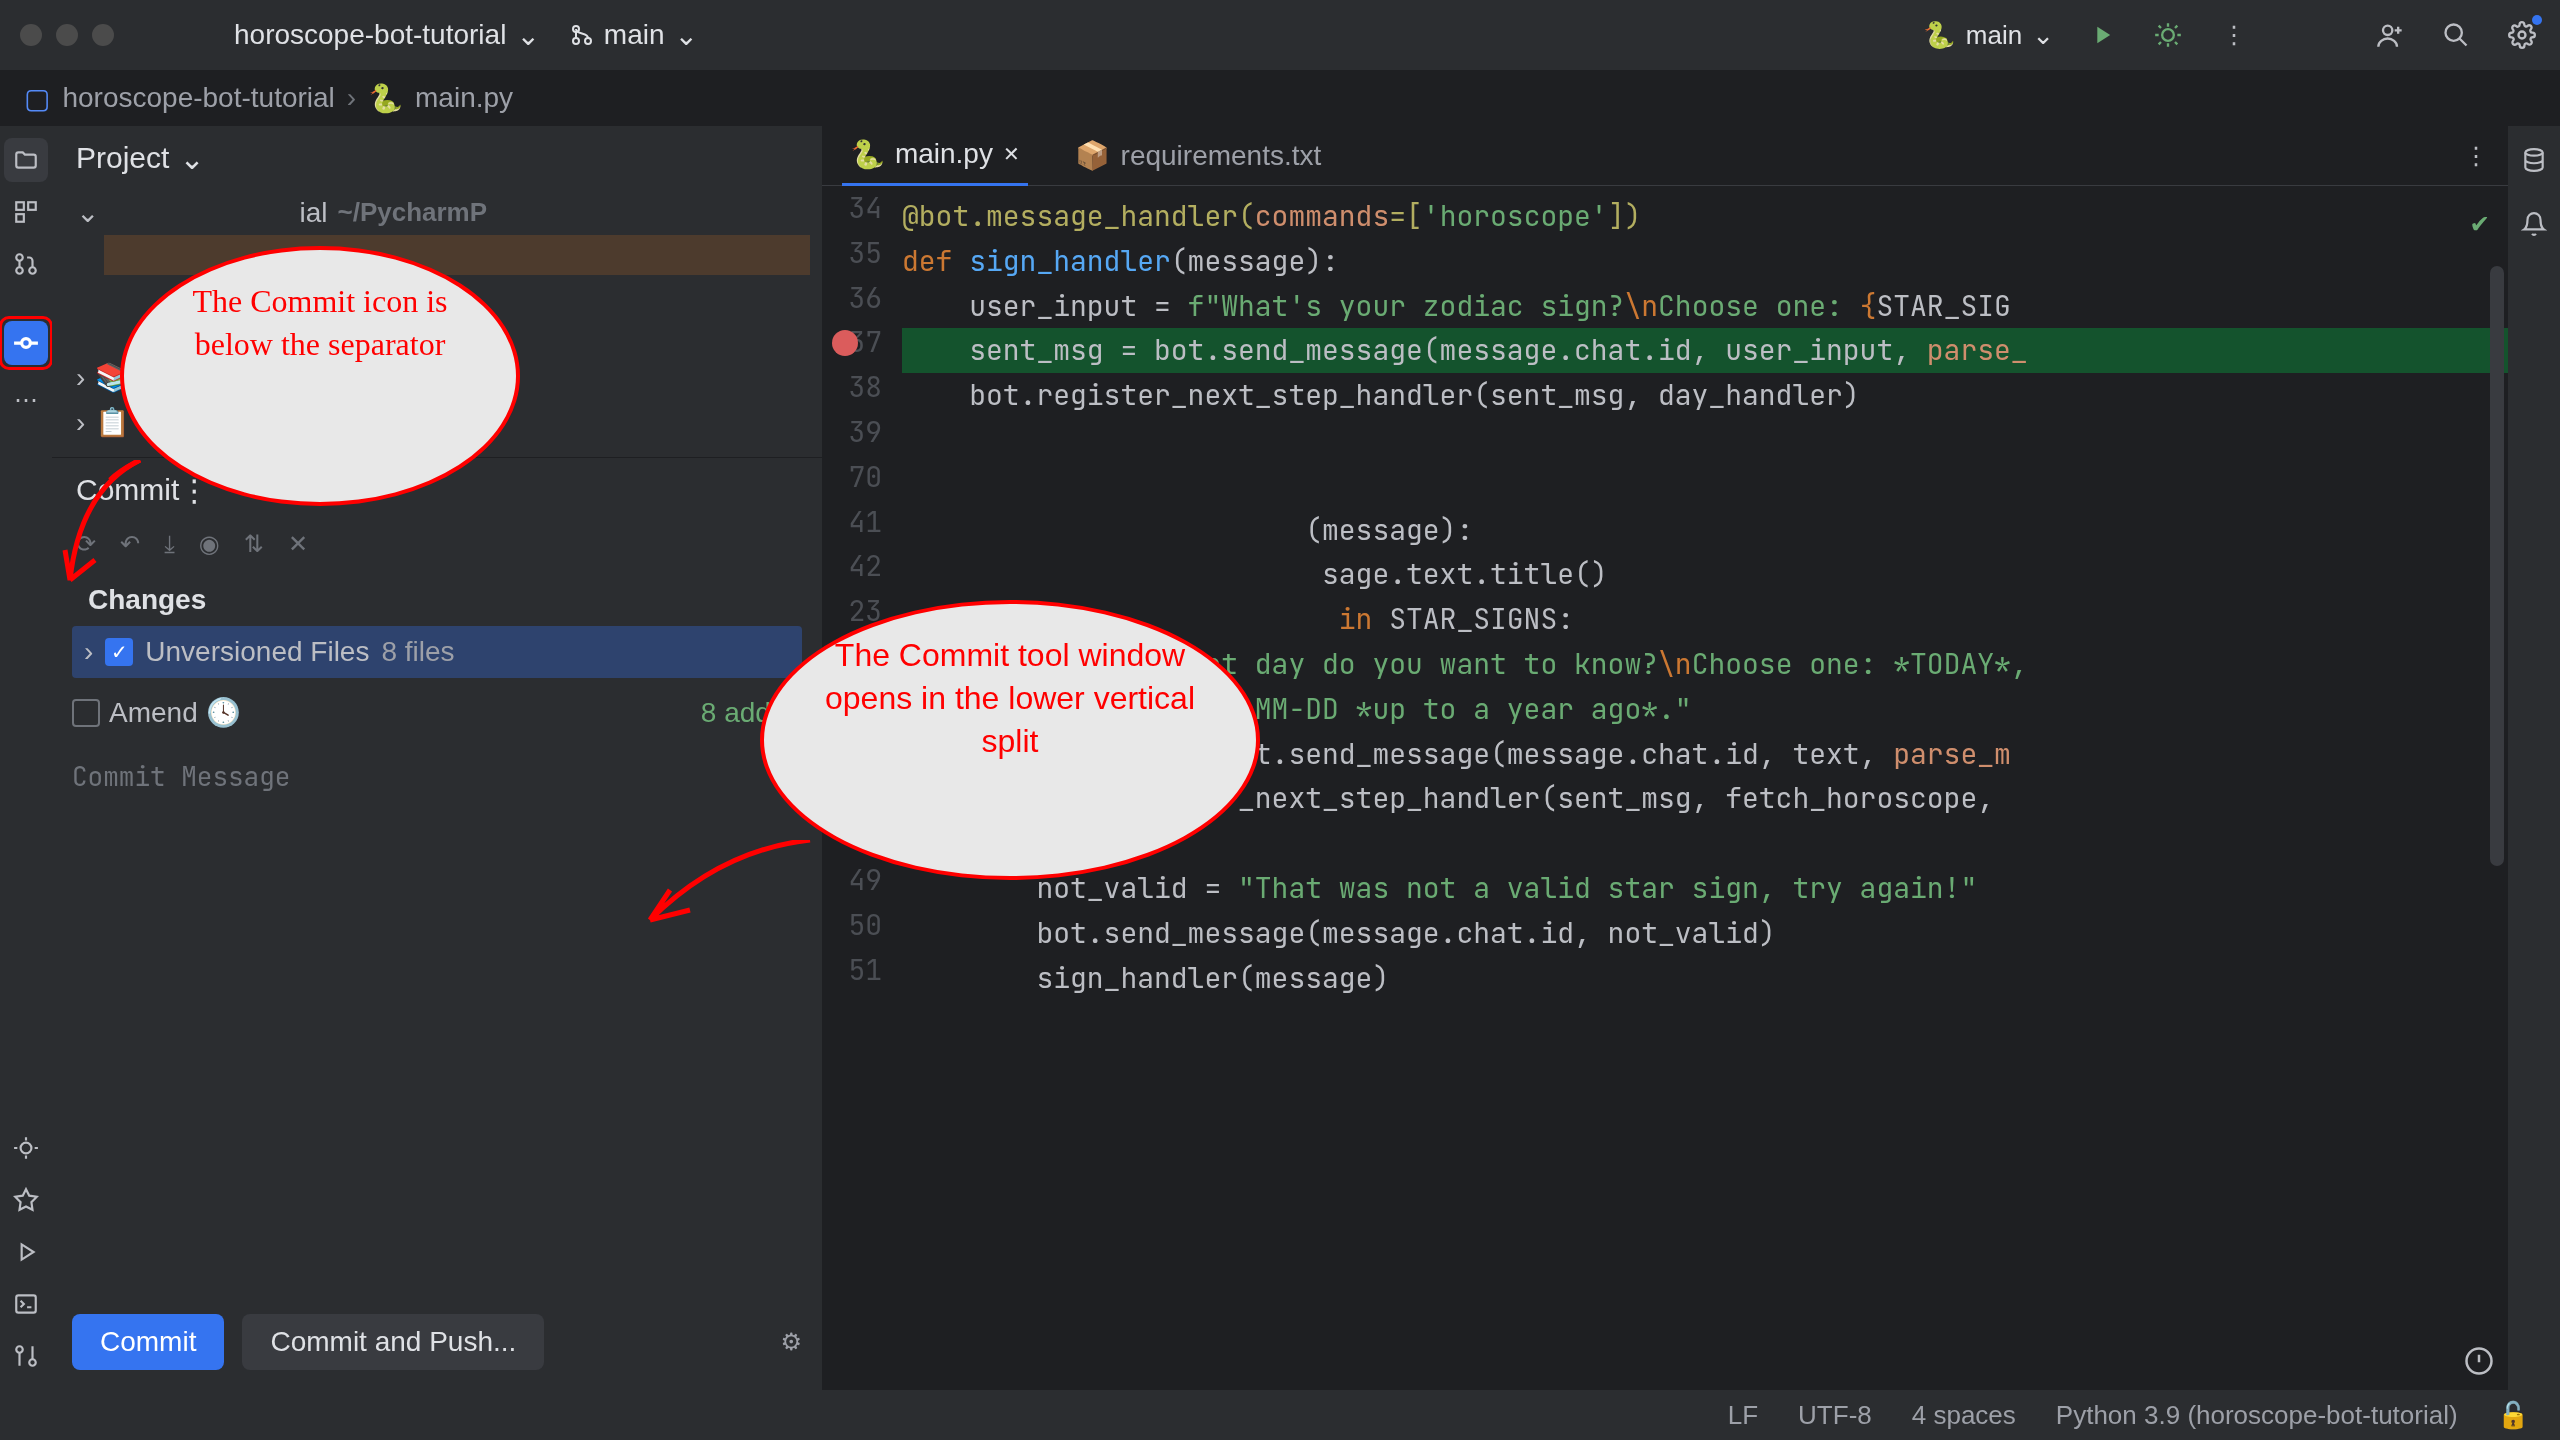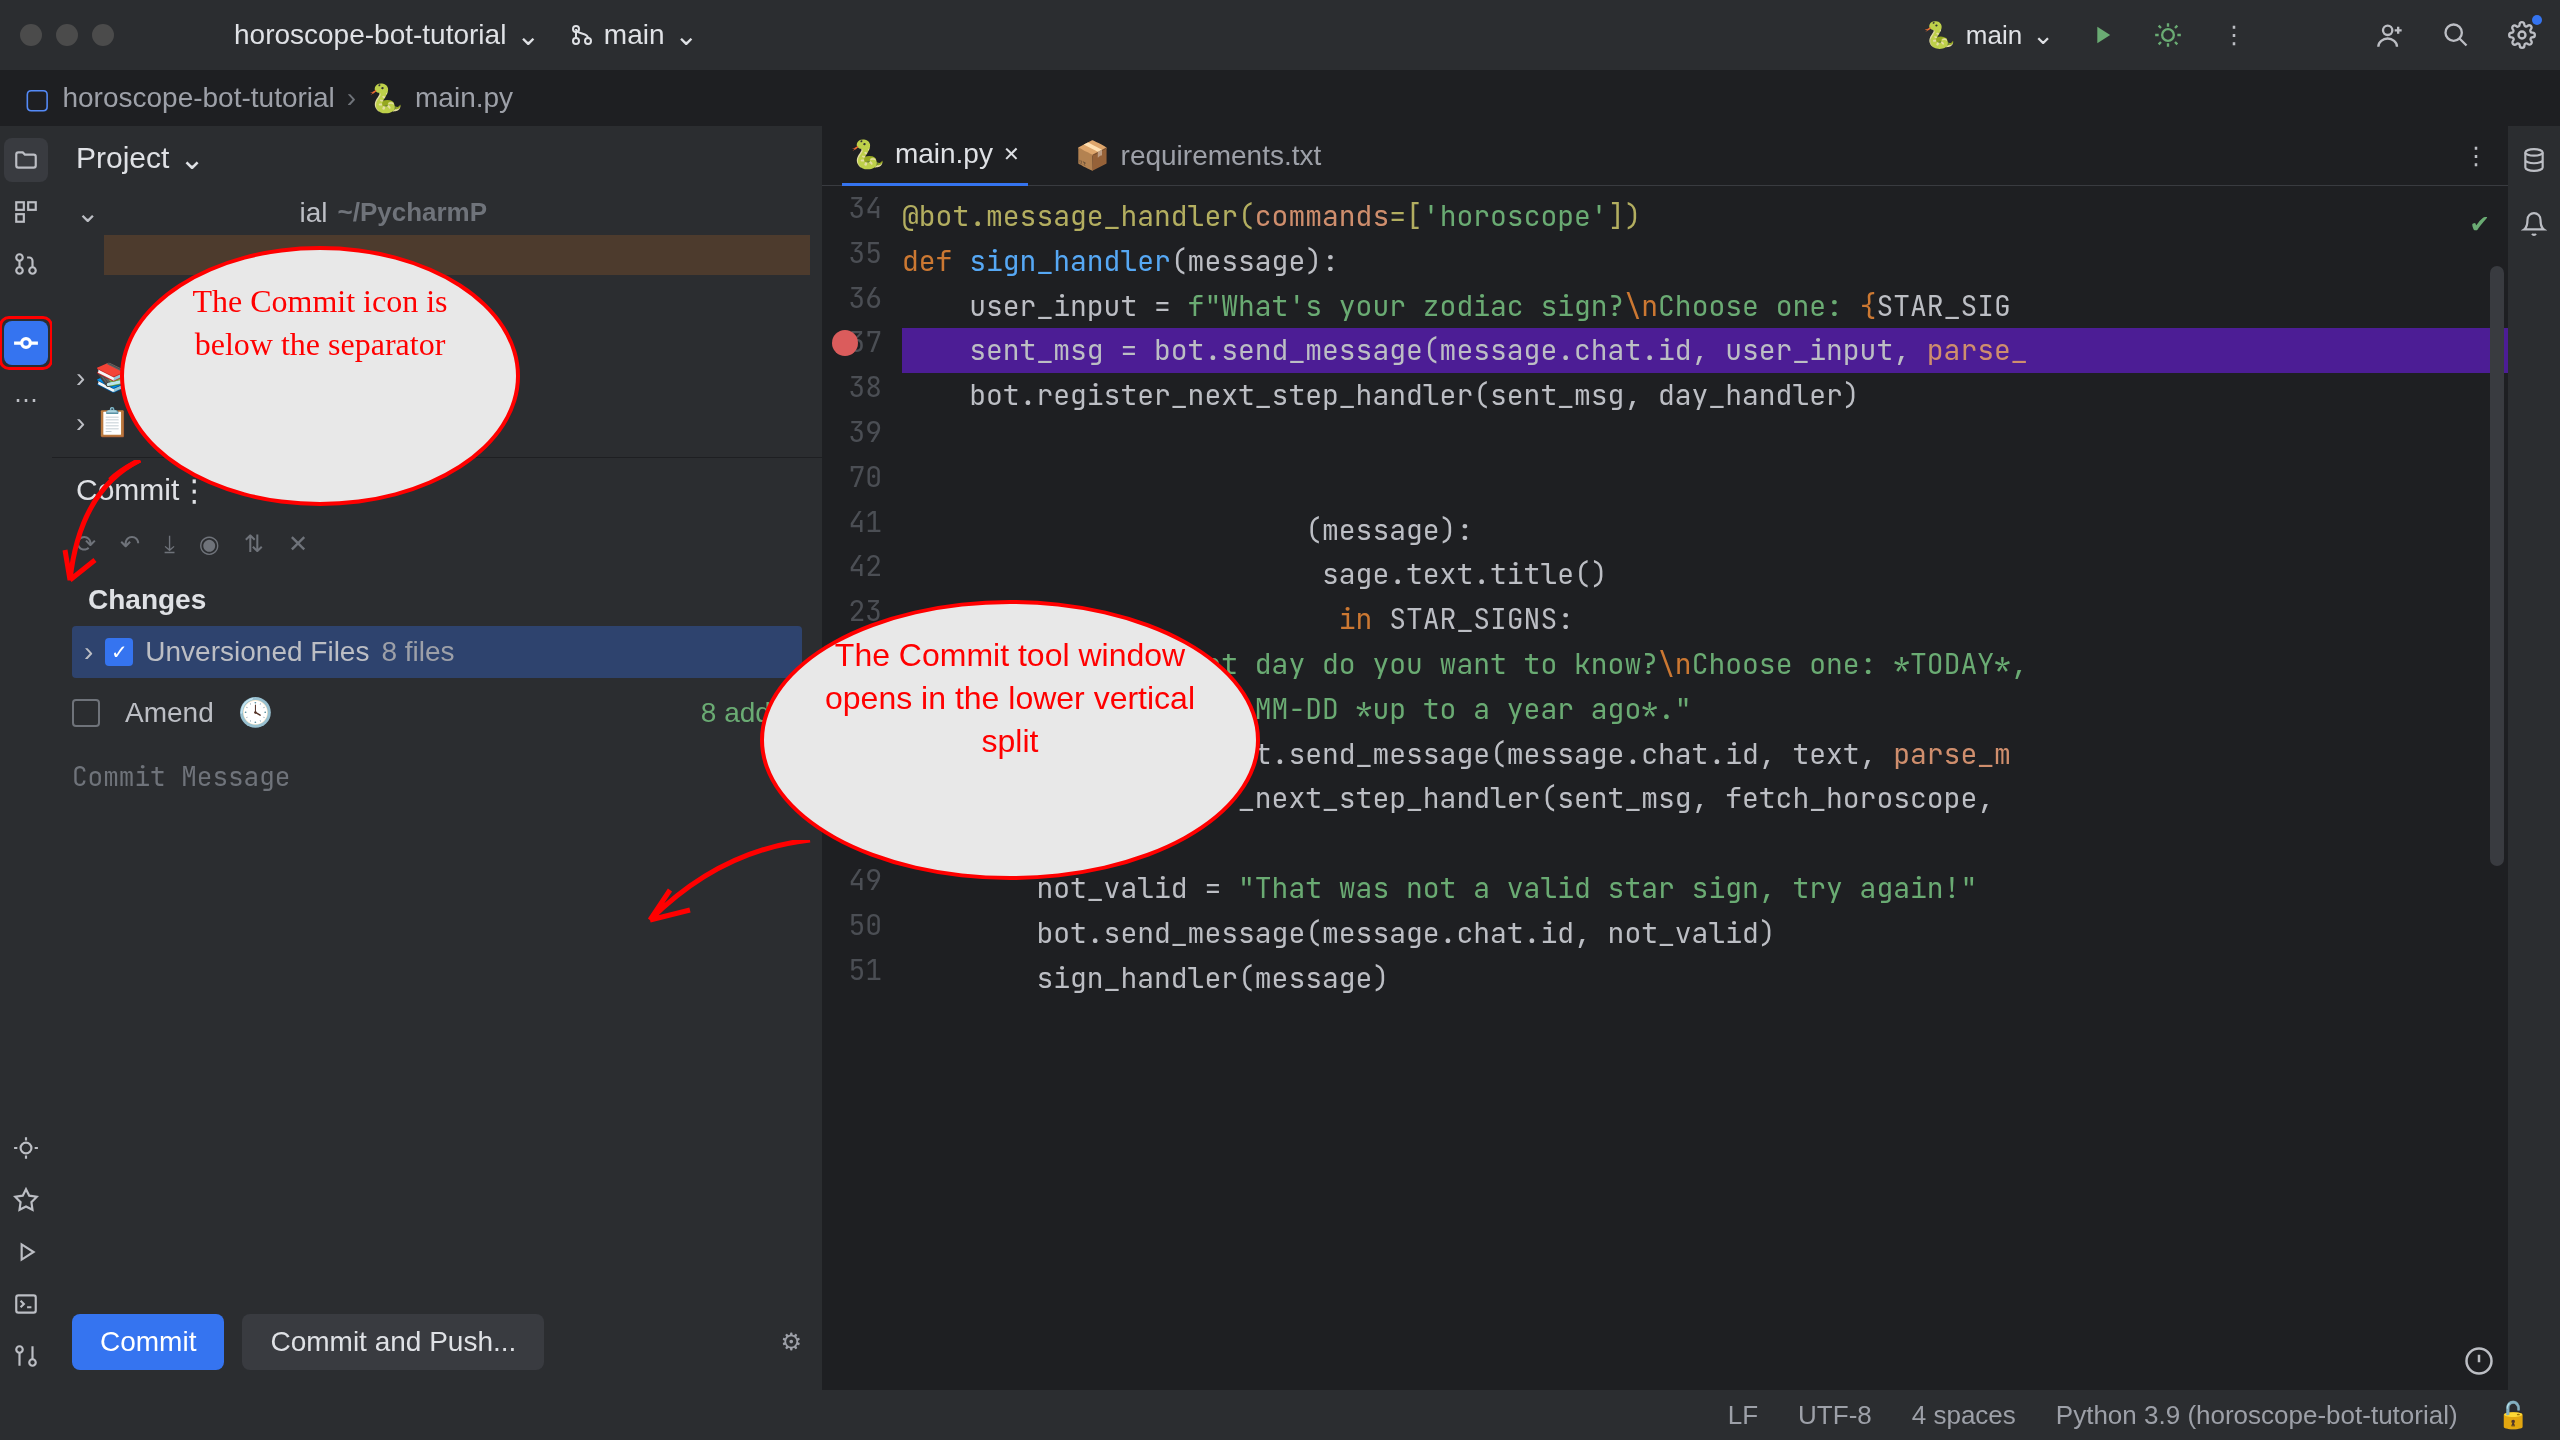--- a/index.html
+++ b/index.html
@@ -42,40 +42,40 @@
 .tree-row { display: flex; align-items: center; padding: 6px 12px; gap: 10px; }
 .tree-row .path { color: #6f737a; font-size: 26px; font-weight: bold; }
 .tree-row.hl { background: #4d3b2d; }
 .commit-panel { border-top: 1px solid #1e1f22; display: flex; flex-direction: column; flex: 1; }
 .commit-header { height: 64px; display: flex; align-items: center; padding: 0 24px; font-size: 30px; color: #dfe1e5; }
 .commit-toolbar { display: flex; gap: 24px; padding: 8px 24px 16px 24px; color: #6f737a; }
 .changes-block { padding: 0 20px; }
 .changes-title { font-size: 28px; color: #dfe1e5; padding: 10px 16px; font-weight: 600; }
 .unversioned-row { display: flex; align-items: center; gap: 12px; background: #2e436e; padding: 10px 12px; border-radius: 4px; font-size: 28px; }
 .checkbox { width: 28px; height: 28px; background: #3574f0; border-radius: 4px; display: flex; align-items: center; justify-content: center; color: #fff; font-size: 20px; }
-.amend-row { display: flex; align-items: center; padding: 18px 20px; gap: 25px; font-size: 28px; }
+.amend-row { display: flex; align-items: center; padding: 18px 20px; gap: 9px; font-size: 28px; }
 .amend-row .empty-check { width: 28px; height: 28px; border: 2px solid #6f737a; border-radius: 4px; }
 .amend-row .added { margin-left: auto; color: #6aab73; }
 .commit-msg { padding: 12px 20px; color: #6f737a; font-family: "JetBrains Mono", monospace; font-size: 26px; }
 .commit-buttons { margin-top: auto; padding: 20px; display: flex; gap: 18px; align-items: center; }
 .btn-primary { background: #3574f0; color: #fff; padding: 12px 28px; border-radius: 8px; font-size: 28px; }
 .btn-secondary { background: #393b40; color: #dfe1e5; padding: 12px 28px; border-radius: 8px; font-size: 28px; }
 .editor-area { flex: 1; background: #1e1f22; display: flex; flex-direction: column; position: relative; }
 .editor-tabs { height: 60px; display: flex; align-items: center; padding: 0 20px; gap: 40px; border-bottom: 1px solid #393b40; }
 .tab { display: flex; align-items: center; gap: 10px; font-size: 28px; color: #9da0a8; padding: 12px 8px; }
 .tab.active { color: #dfe1e5; border-bottom: 3px solid #3574f0; }
 .tab .close { font-size: 20px; }
 .tab-more { margin-left: auto; }
 .code-body { flex: 1; display: flex; font-family: "JetBrains Mono", Menlo, monospace; font-size: 28px; line-height: 1.6; overflow: hidden; position: relative; }
 .gutter { width: 80px; text-align: right; color: #4b4e54; }
 .gutter div { padding: 0 20px 0 0; }
 .gutter .bp { position: relative; }
 .gutter .bp::before { content: ""; position: absolute; left: 10px; top: 50%; transform: translateY(-50%); width: 26px; height: 26px; background: #db5c5c; border-radius: 50%; }
 .code-lines { flex: 1; padding-top: 8px; white-space: pre; overflow: hidden; }
-.code-lines .line.bp-line { background: #4c1d95; }
+.code-lines .line.bp-line { background: #14532d; }
 .k-orange { color: #cc7832; }
 .k-blue { color: #56a8f5; }
 .k-green { color: #6aab73; }
 .k-decor { color: #b3ae60; }
 .k-param { color: #cf8e6d; text-align: right; }
 .right-rail { width: 52px; background: #2b2d30; display: flex; flex-direction: column; align-items: center; padding-top: 12px; gap: 20px; }
 .status-bar { height: 50px; display: flex; align-items: center; justify-content: flex-end; padding: 0 30px; gap: 40px; font-size: 26px; color: #9da0a8; background: #2b2d30; }
 .callout { position: absolute; background: #e8e8e8; color: #ff0000; border: 4px solid #ff0000; border-radius: 50%; padding: 30px 34px; font-size: 32px; text-align: center; line-height: 1.35; z-index: 100; }
 .callout1 { left: 120px; top: 246px; width: 400px; height: 260px; font-family: Liberation Serif, serif; }
 .callout2 { left: 760px; top: 600px; width: 500px; height: 280px; }

